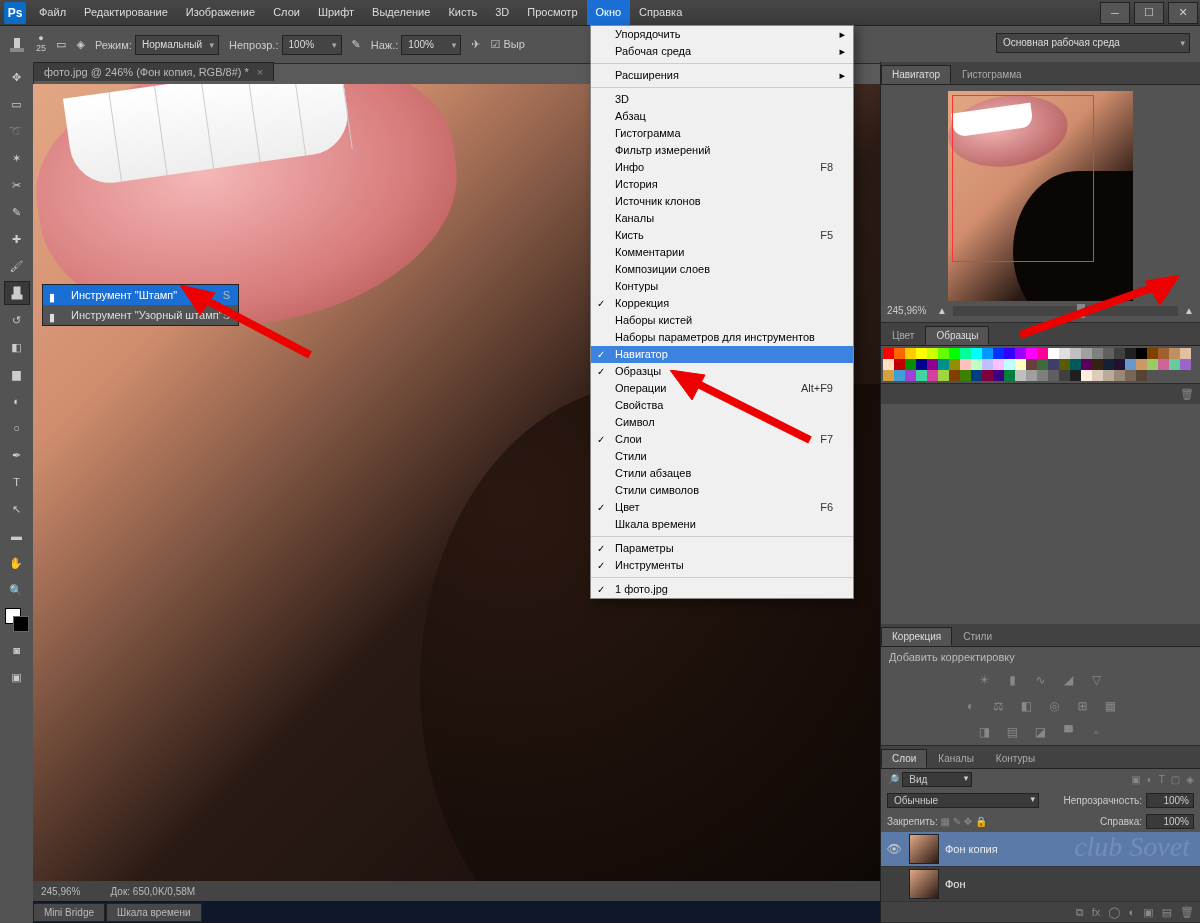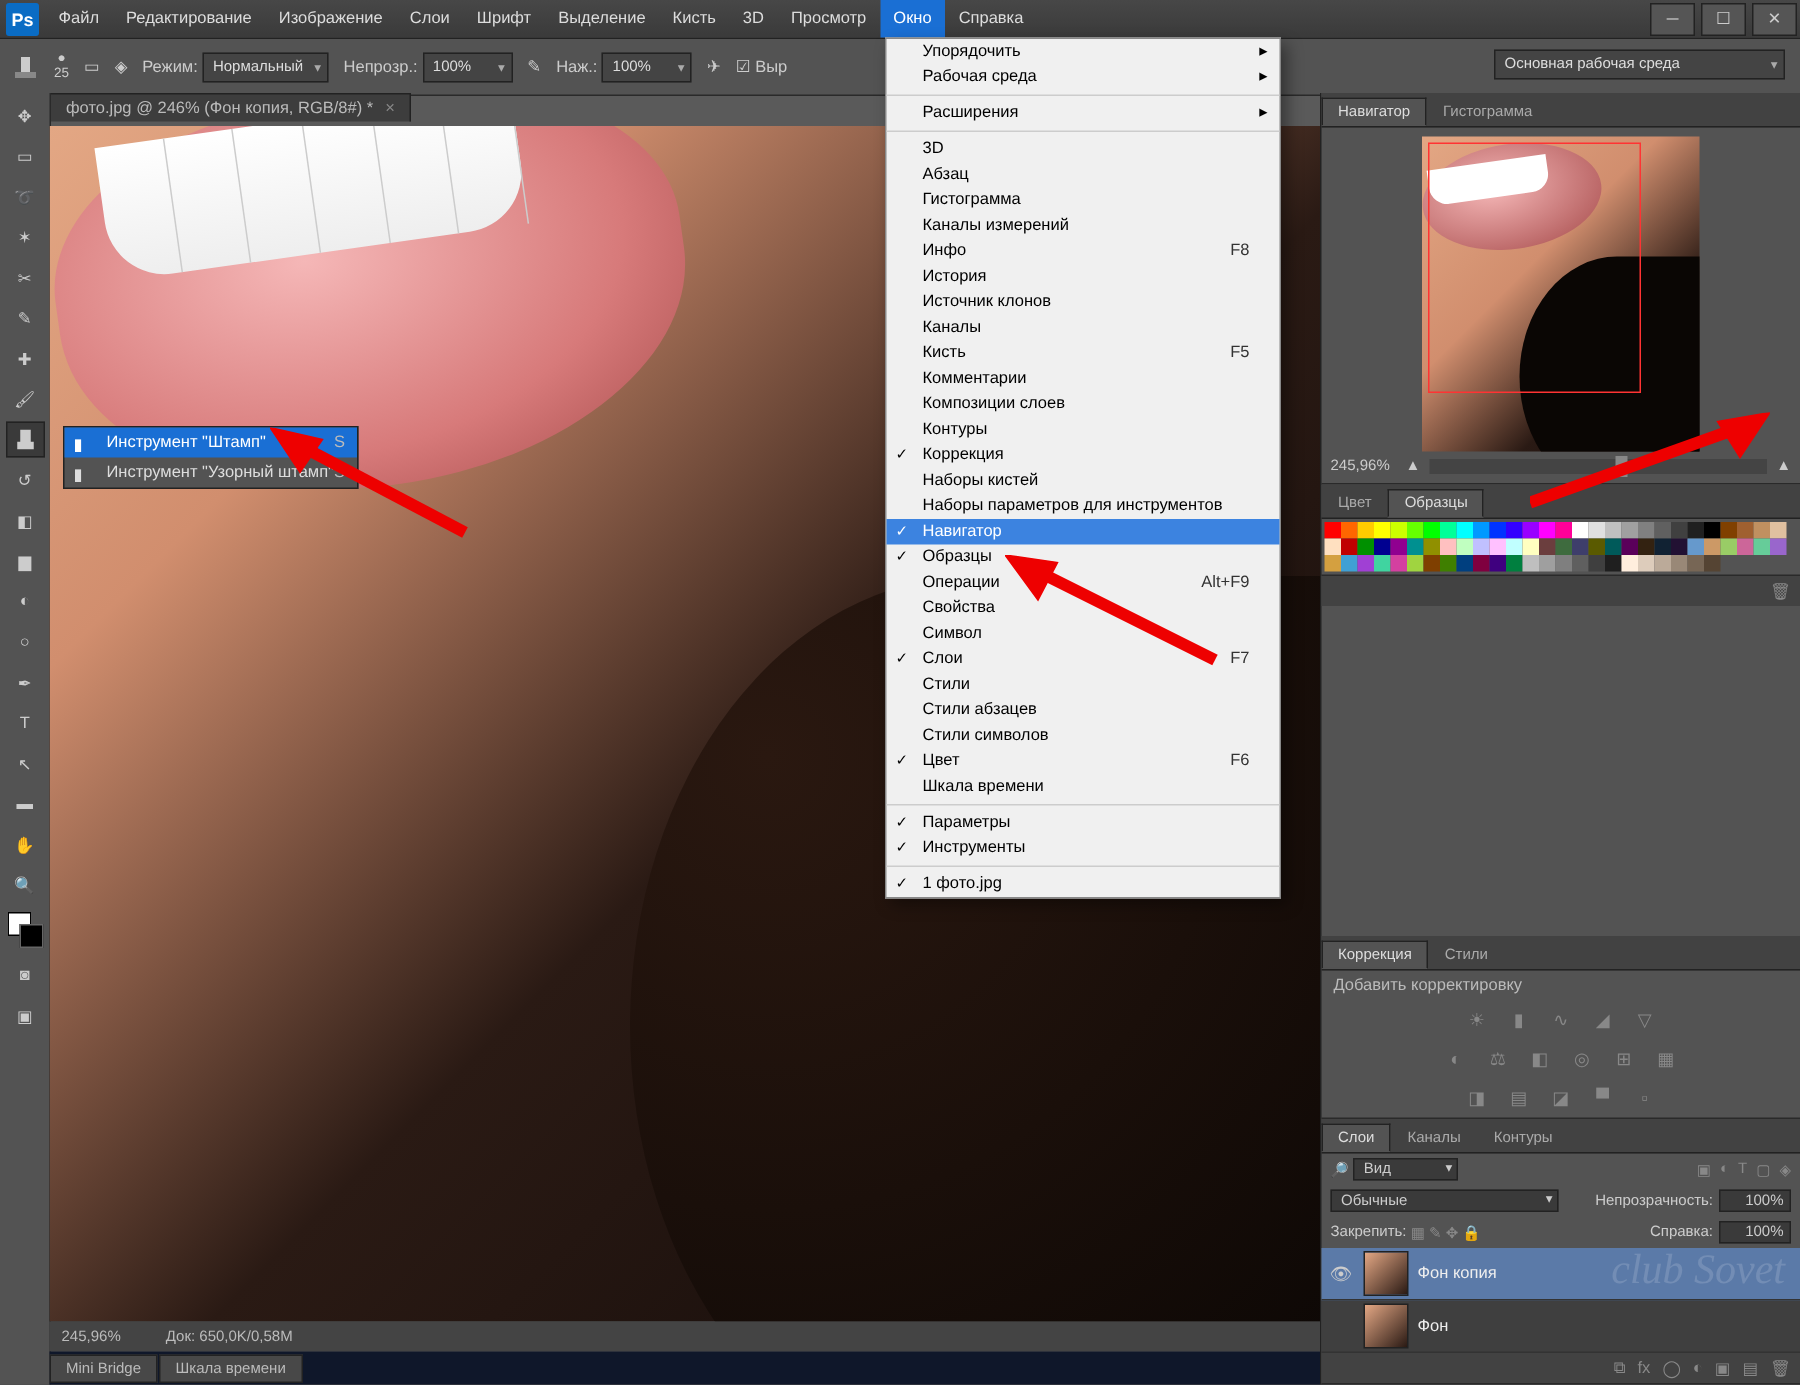--- a/index.html
+++ b/index.html
@@ -194,21 +194,21 @@
 
 <div class="dropdown" id="windowmenu">
     <div class="row sub"><span>Упорядочить</span></div>
     <div class="row sub"><span>Рабочая среда</span></div>
     <hr>
     <div class="row sub"><span>Расширения</span></div>
     <hr>
     <div class="row"><span>3D</span></div>
     <div class="row"><span>Абзац</span></div>
     <div class="row"><span>Гистограмма</span></div>
-    <div class="row"><span>Каналы измерений</span></div>
+    <div class="row"><span>Фильтр измерений</span></div>
     <div class="row"><span>Инфо</span><span class="sc">F8</span></div>
     <div class="row"><span>История</span></div>
     <div class="row"><span>Источник клонов</span></div>
     <div class="row"><span>Каналы</span></div>
     <div class="row"><span>Кисть</span><span class="sc">F5</span></div>
     <div class="row"><span>Комментарии</span></div>
     <div class="row"><span>Композиции слоев</span></div>
     <div class="row"><span>Контуры</span></div>
     <div class="row"><span class="chk">✓</span><span>Коррекция</span></div>
     <div class="row"><span>Наборы кистей</span></div>

